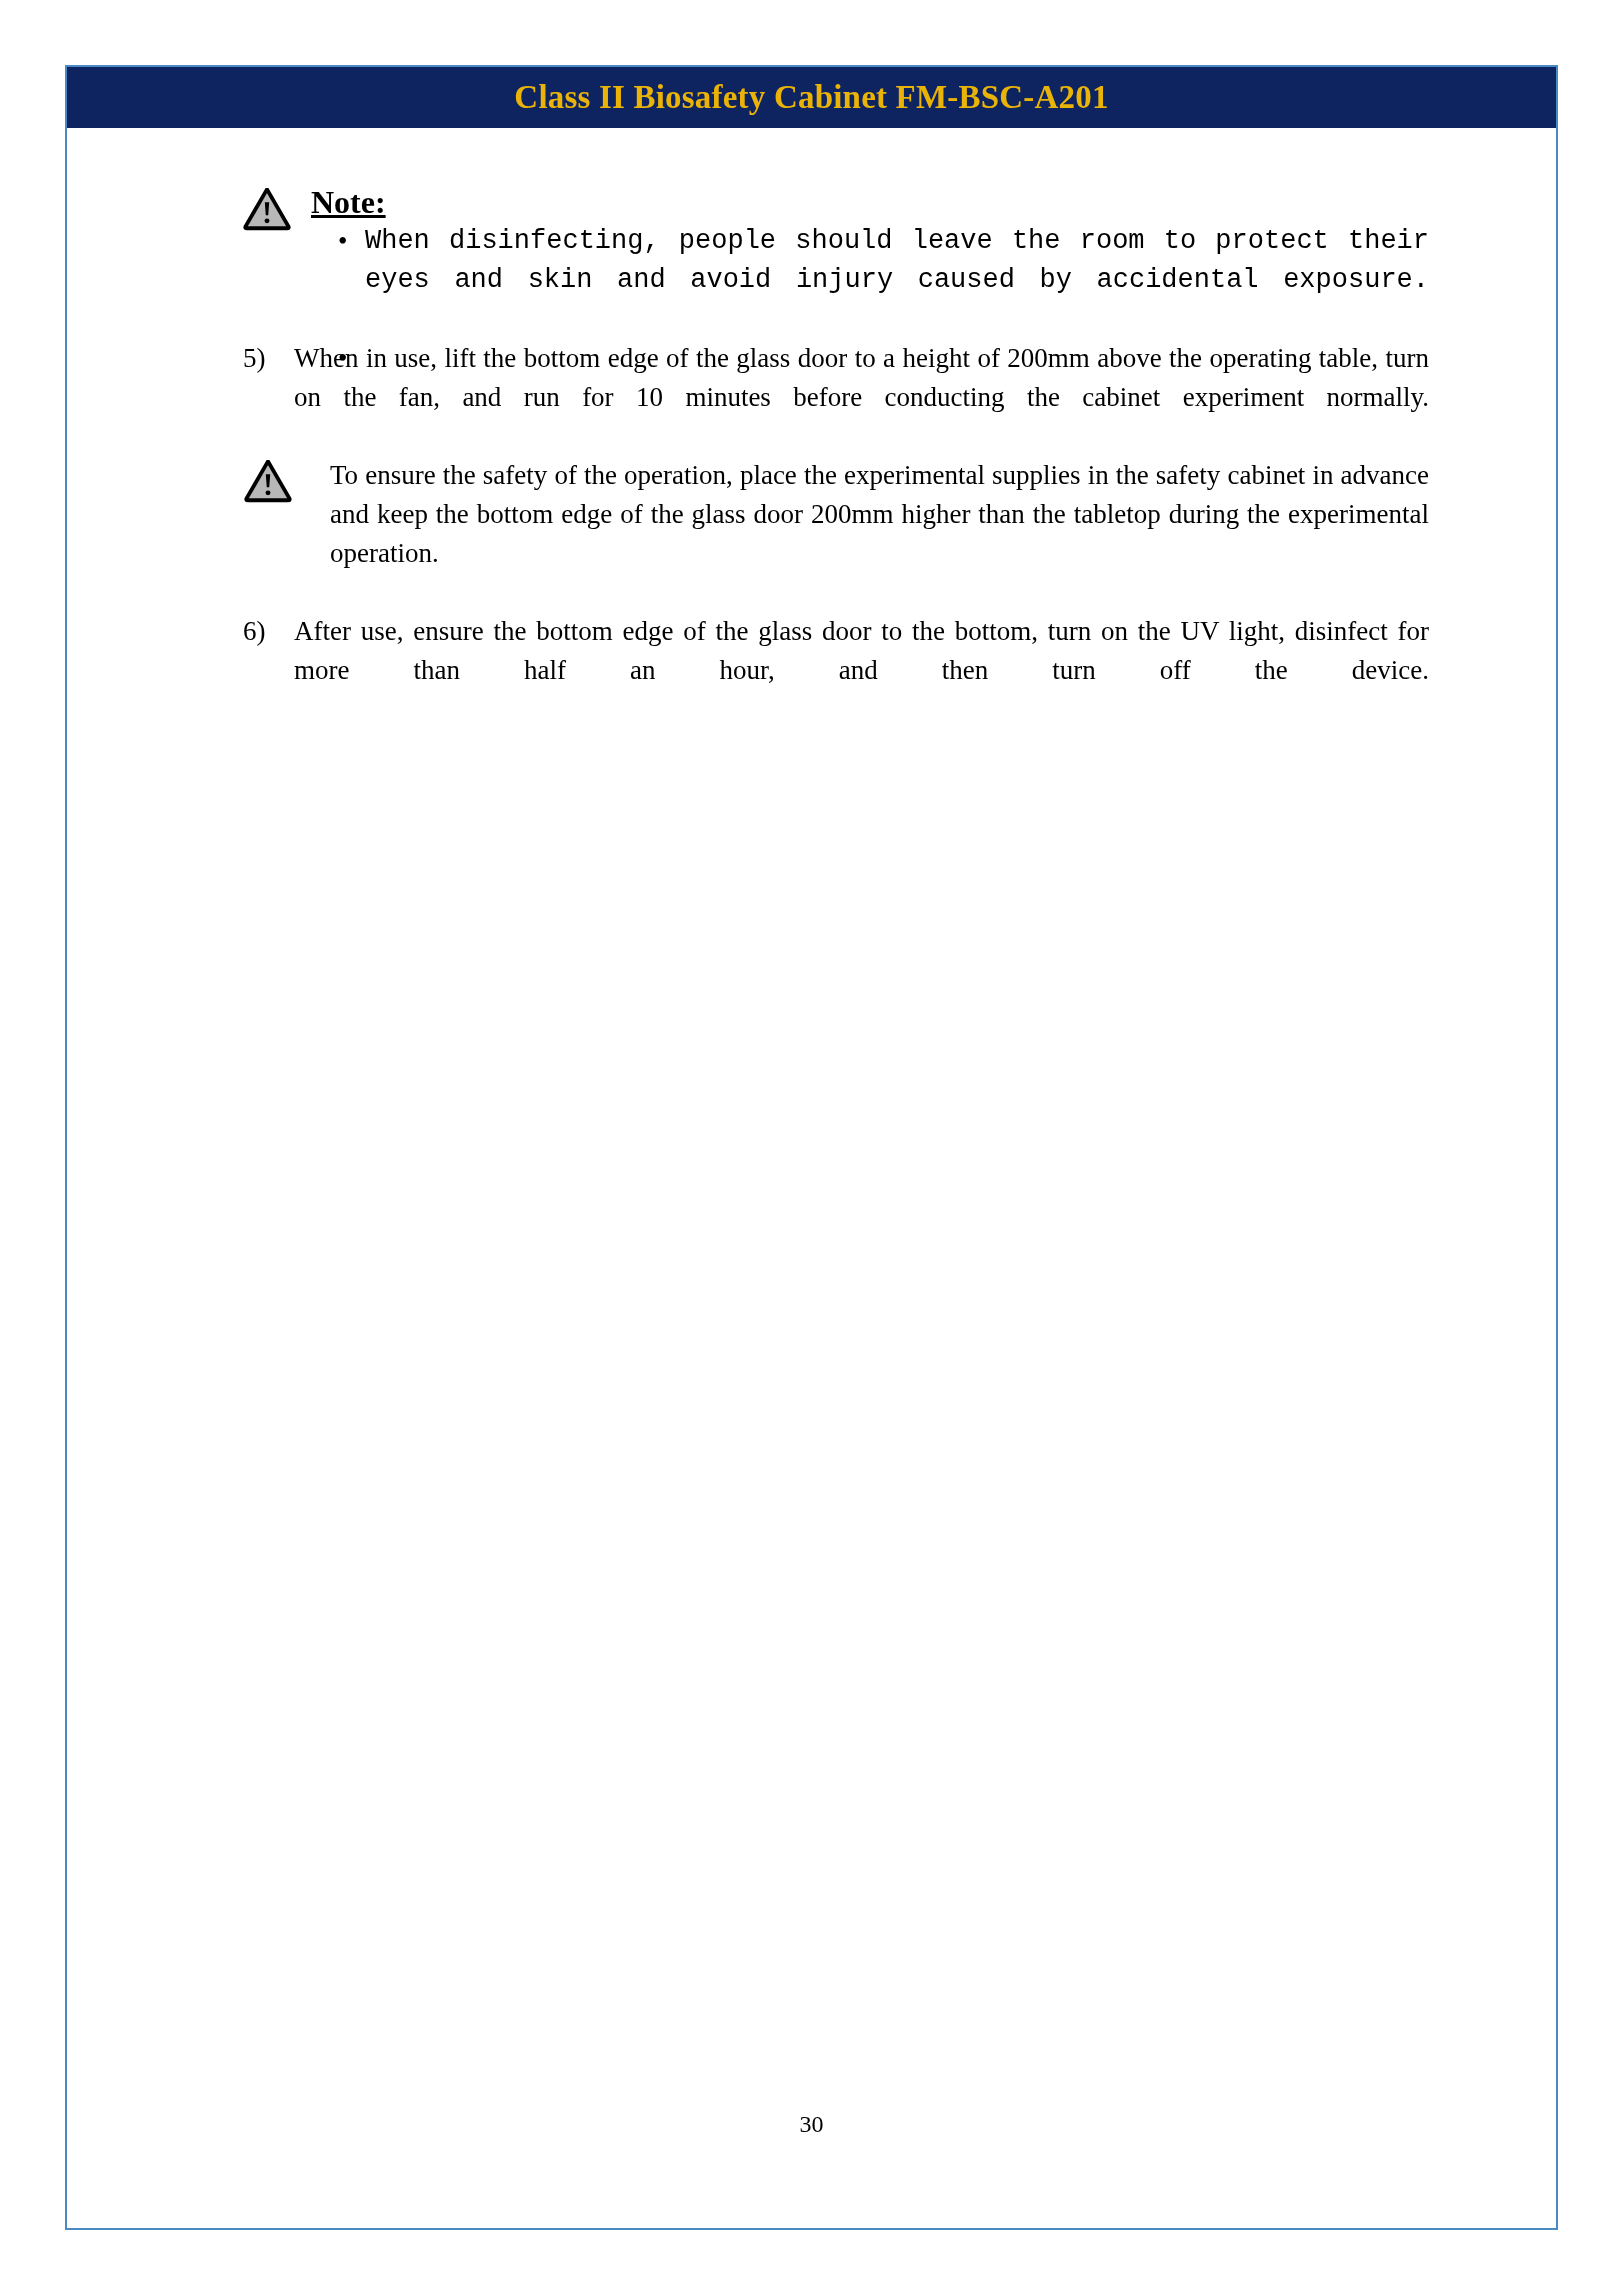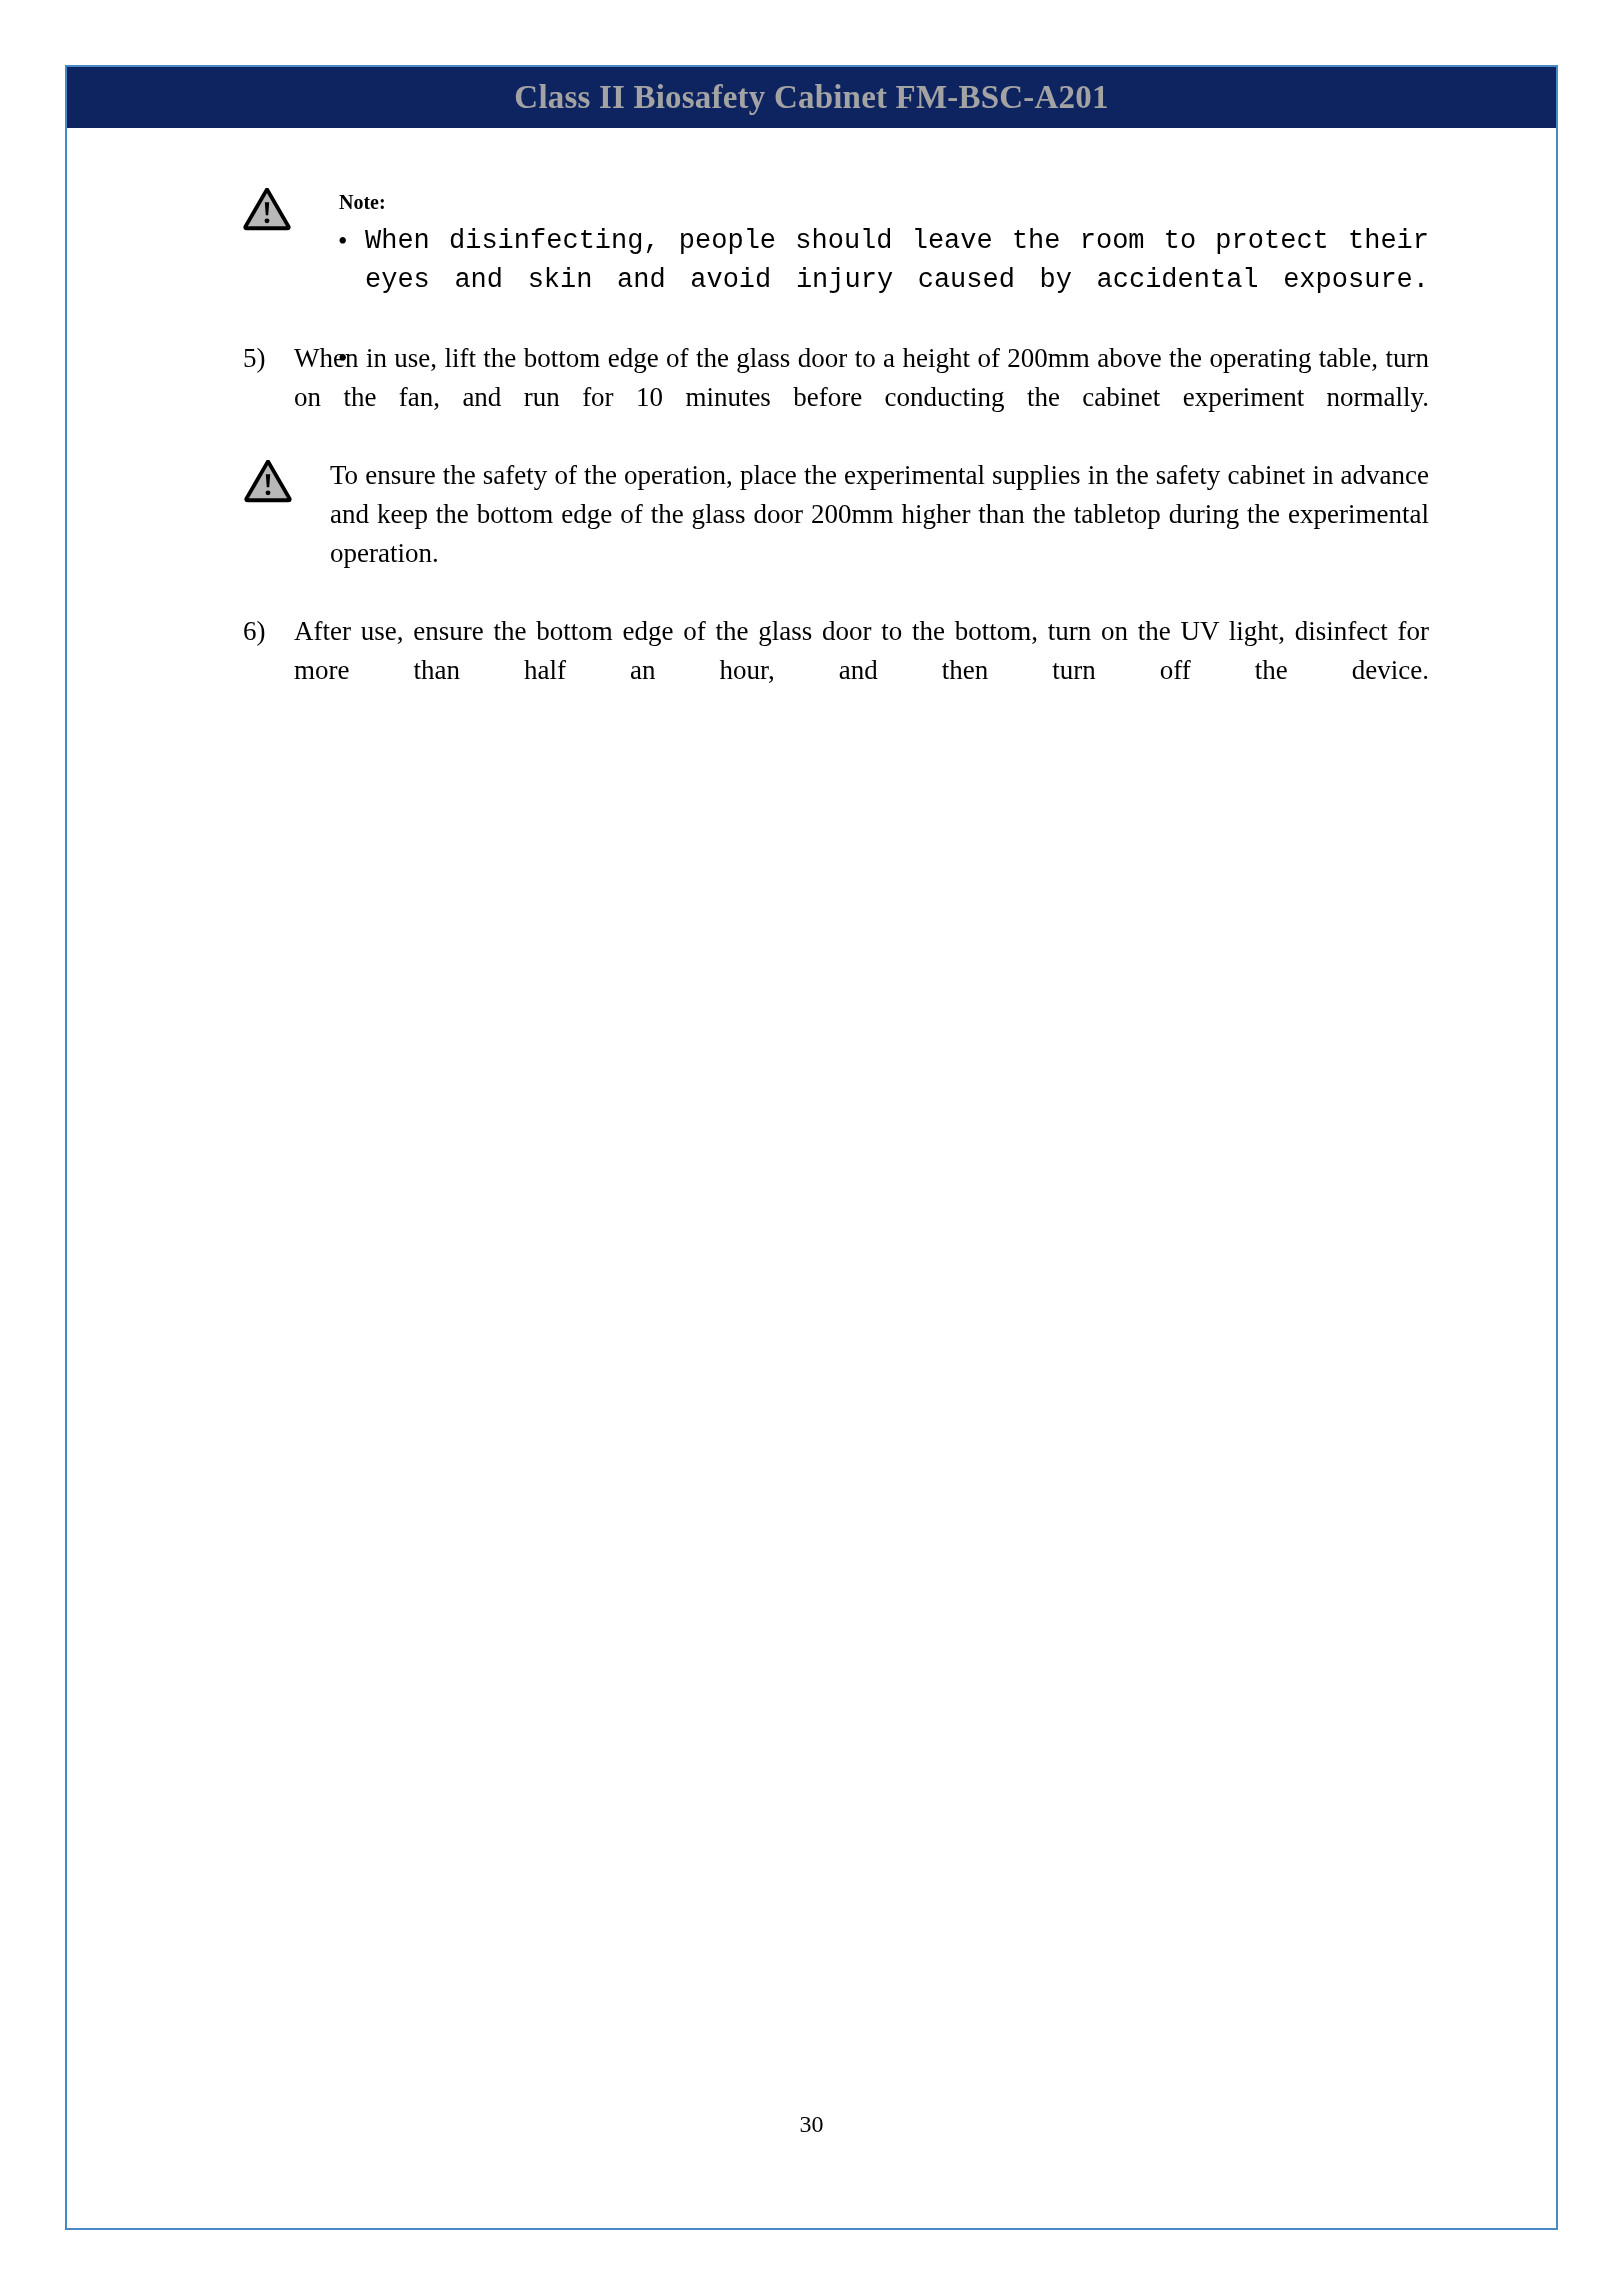--- a/index.html
+++ b/index.html
@@ -39,21 +39,21 @@
     width: 1489px;
     height: 61px;
     background: #0d2460;
     display: flex;
     align-items: center;
     justify-content: center;
     box-sizing: border-box;
   }
 
   .header-title {
-    color: #a3a3a3;
+    color: #eab308;
     font-family: "Liberation Serif", "DejaVu Serif", serif;
     font-weight: bold;
     font-size: 33px;
     letter-spacing: 0.2px;
     white-space: nowrap;
     line-height: 1;
   }
 
   
   .content {
@@ -78,24 +78,25 @@
   .note-block {
     position: relative;
     min-height: 39px;
   }
   .note-icon-wrap {
     position: absolute;
     left: 0px;
     top: 5.2px;
   }
   .note-title {
-    margin-left: 96px;
+    margin-left: 68px;
     font-weight: bold;
-    font-size: 20px;
+    font-size: 32px;
     line-height: 38px;
+    text-decoration: underline;
   }
 
   .bullet-list {
     margin: 0;
     padding: 0;
     list-style: none;
   }
   .bullet-item {
     position: relative;
     padding-left: 122px;

